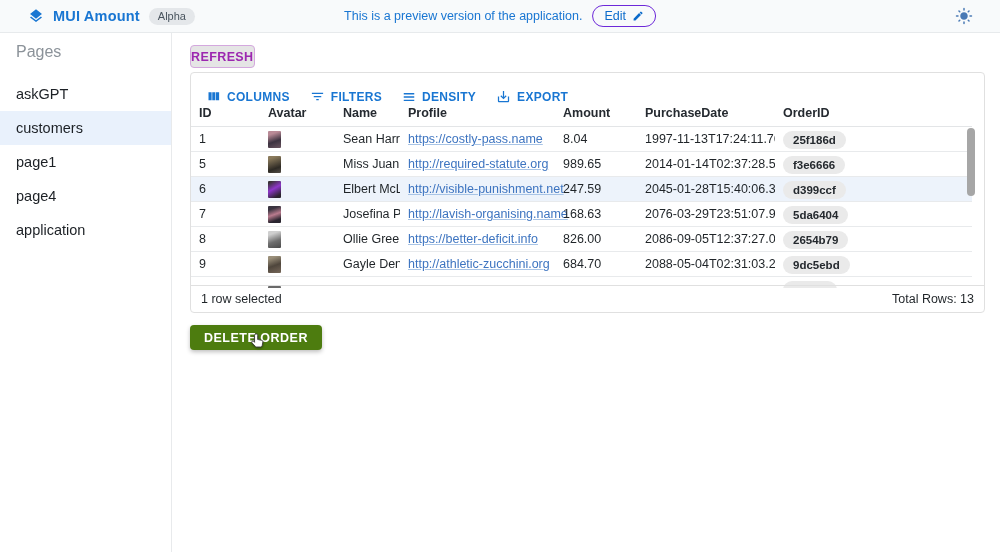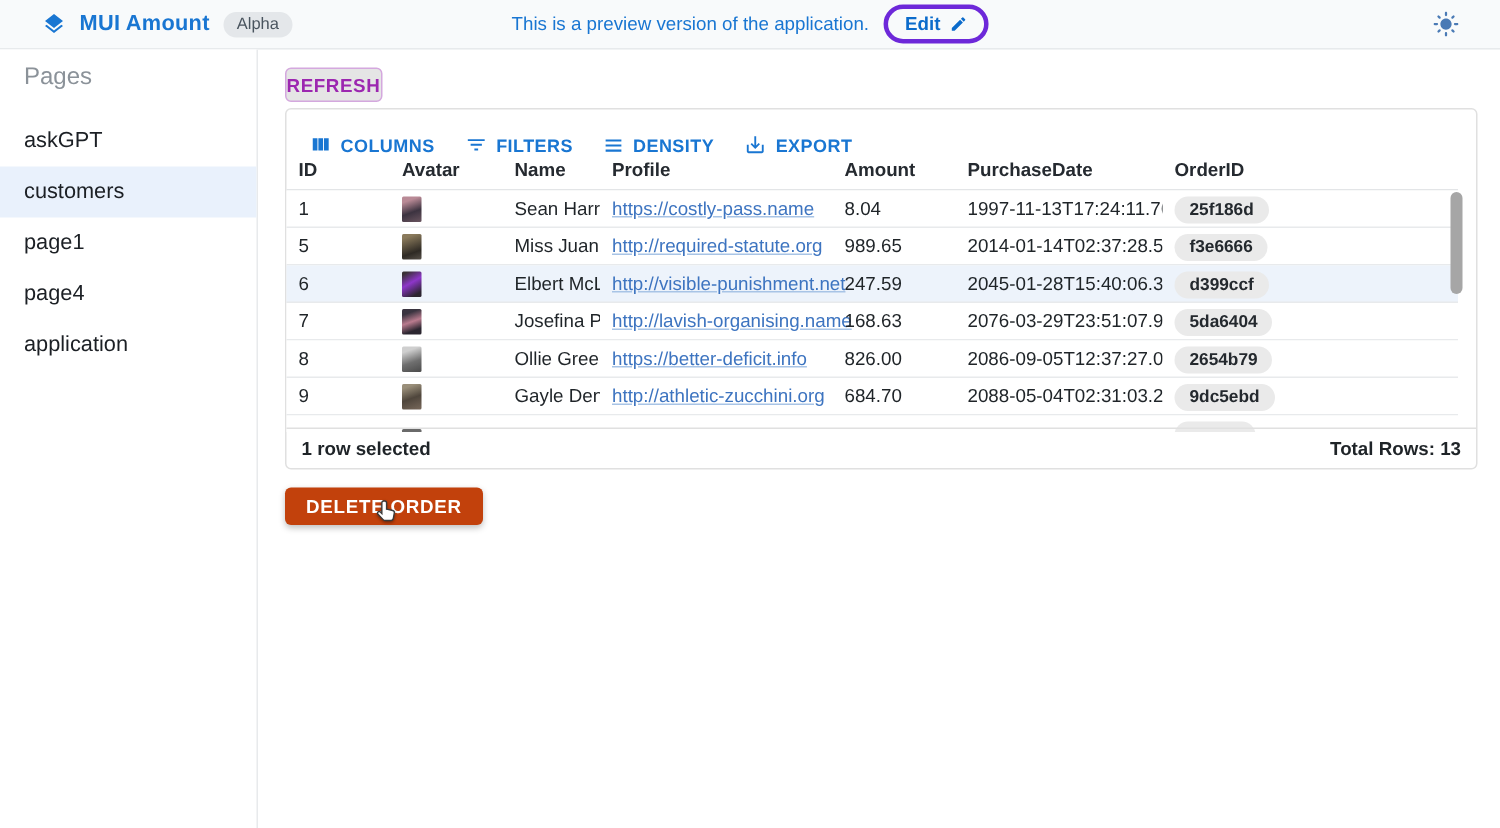--- a/index.html
+++ b/index.html
@@ -9,22 +9,22 @@
   
   .topbar{position:absolute;top:0;left:0;right:0;height:32px;background:#f8fafb;
           border-bottom:1px solid #e7eaec;display:flex;align-items:center;}
   .brand{display:flex;align-items:center;gap:9px;padding-left:28px;}
   .brand-title{font-size:14.5px;font-weight:bold;color:#1976d2;letter-spacing:.2px;}
   .alpha-chip{background:#e4e7ea;color:#49545e;font-size:11px;padding:3px 9px;
               border-radius:10px;line-height:1;}
   .preview-wrap{position:absolute;left:50%;top:0;height:32px;transform:translateX(-50%);
                 display:flex;align-items:center;gap:10px;white-space:nowrap;}
   .preview-text{color:#1976d2;font-size:12.5px;}
-  .edit-btn{display:flex;align-items:center;gap:6px;border:3px solid #6d28d9;border-radius:999px;
-            background:transparent;color:#0b6bcb;font-size:12.5px;font-weight:bold;
+  .edit-btn{display:flex;align-items:center;gap:6px;border:1px solid #6d28d9;border-radius:999px;
+            background:transparent;color:#0b6bcb;font-size:12.5px;font-weight:normal;
             padding:3px 11px;cursor:pointer;font-family:inherit;}
   .theme-btn{position:absolute;right:27px;top:7px;width:18px;height:18px;border:none;
              background:transparent;padding:0;cursor:pointer;}
 
   
   .sidebar{position:absolute;top:33px;left:0;bottom:0;width:171px;background:#fff;
            border-right:1px solid #e8eaec;}
   .pages-label{font-size:16px;color:#8b9299;padding:10px 16px 4px 16px;}
   .nav-item{height:34px;display:flex;align-items:center;padding-left:16px;font-size:14.5px;
             color:#1c2025;cursor:pointer;margin-top:0;}
@@ -65,24 +65,24 @@
   .chip{display:inline-block;min-width:34px;text-align:center;background:#eaeaea;color:#24292e;
         font-size:11.5px;line-height:18px;height:18px;padding:0 10px;border-radius:12px;
         margin-left:8px;font-weight:bold;}
 
   .vscroll-track{position:absolute;top:55px;right:8px;width:10px;height:160px;}
   .vscroll-thumb{position:absolute;top:0;left:1px;width:8px;height:68px;background:#a6a6a6;
                  border-radius:4px;cursor:pointer;}
 
   .grid-footer{position:absolute;left:0;right:0;bottom:0;height:26px;border-top:1px solid #e0e0e0;
                display:flex;align-items:center;justify-content:space-between;padding:0 10px;
-               font-size:12.5px;color:#1f2428;font-weight:bold;}
+               font-size:12.5px;color:#1f2428;}
 
   .delete-btn{position:absolute;left:190px;top:325px;height:25px;padding:1px 14px;border:none;
-              border-radius:4px;background:#c2410c;color:#fff;font-size:12.5px;font-weight:bold;
+              border-radius:4px;background:#4d7c0f;color:#fff;font-size:12.5px;font-weight:bold;
               letter-spacing:.5px;cursor:pointer;box-shadow:0 2px 4px rgba(0,0,0,.25);
               font-family:inherit;}
   .cursor-icon{position:absolute;left:249px;top:332px;width:17px;height:17px;pointer-events:none;
                filter:drop-shadow(0 1px 1px rgba(0,0,0,.4));}
 </style>
 </head>
 <body>
 
 <div class="app">
 

